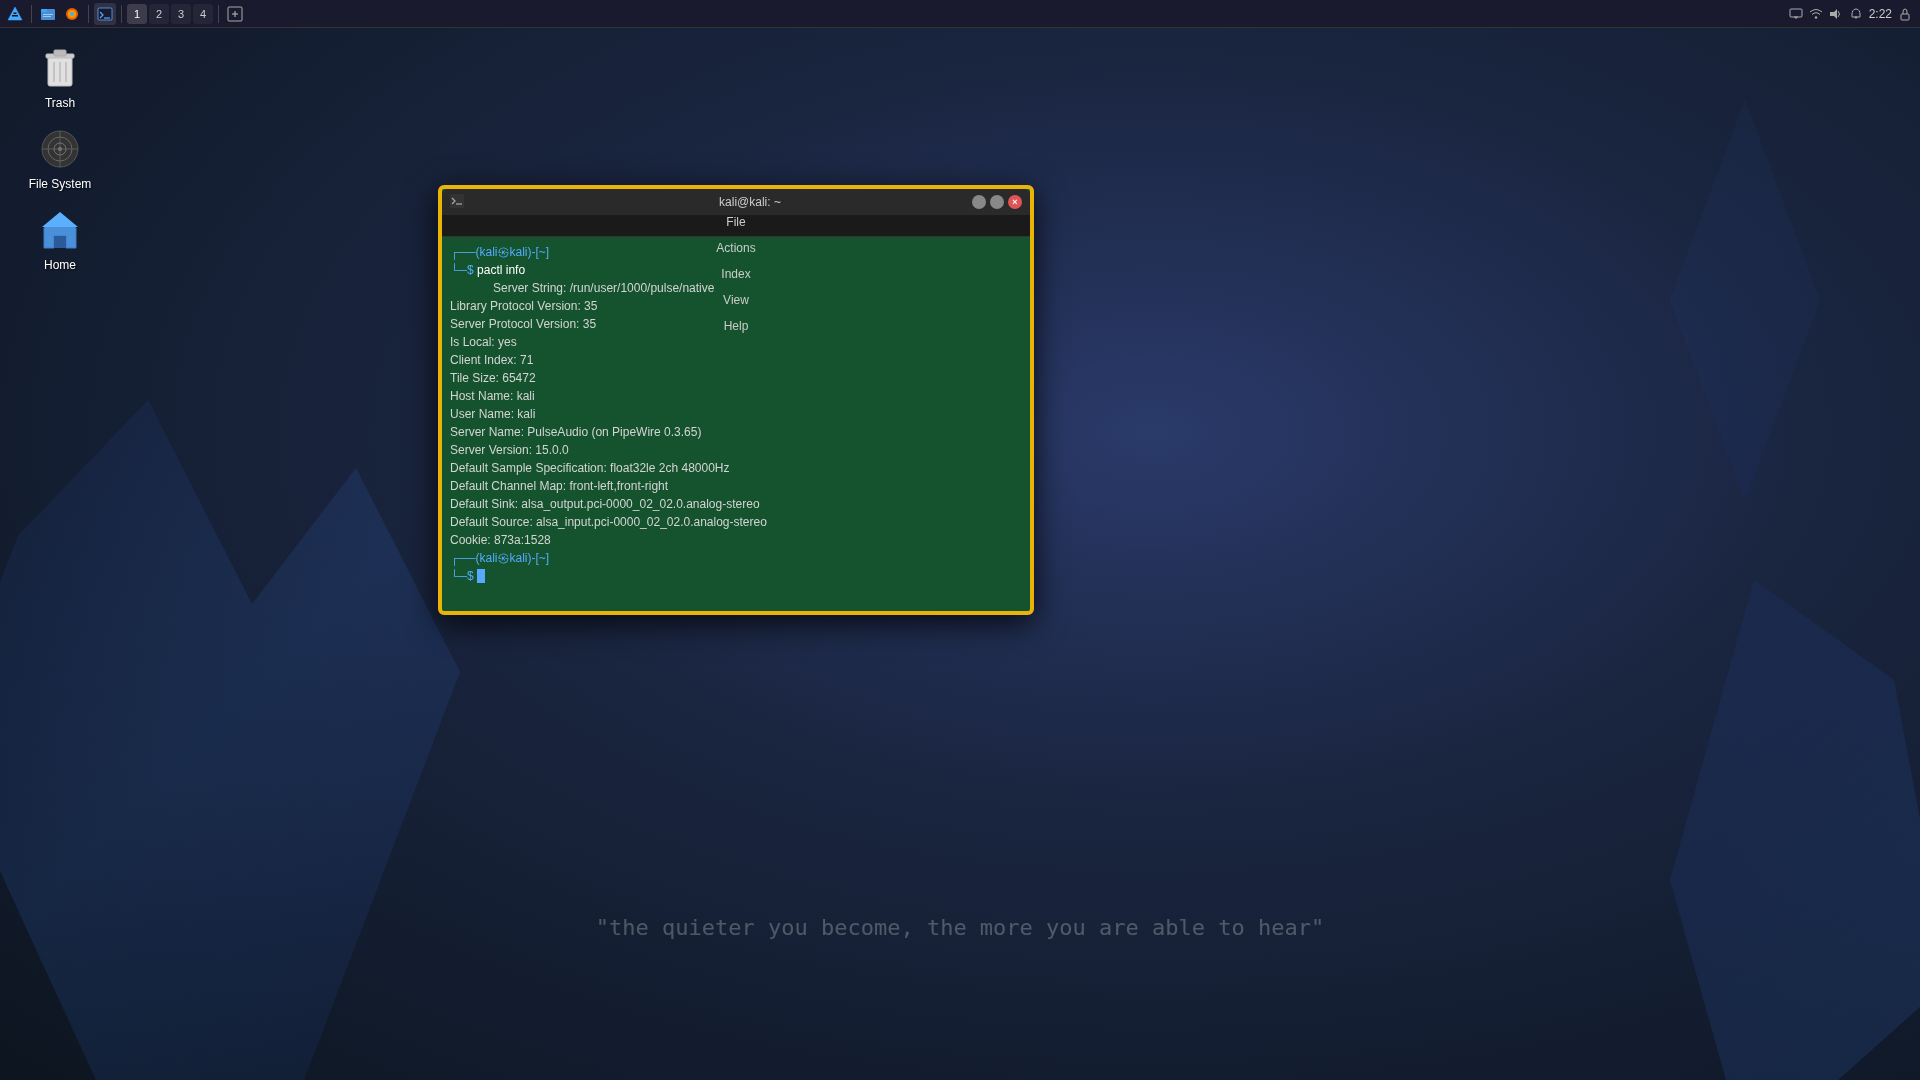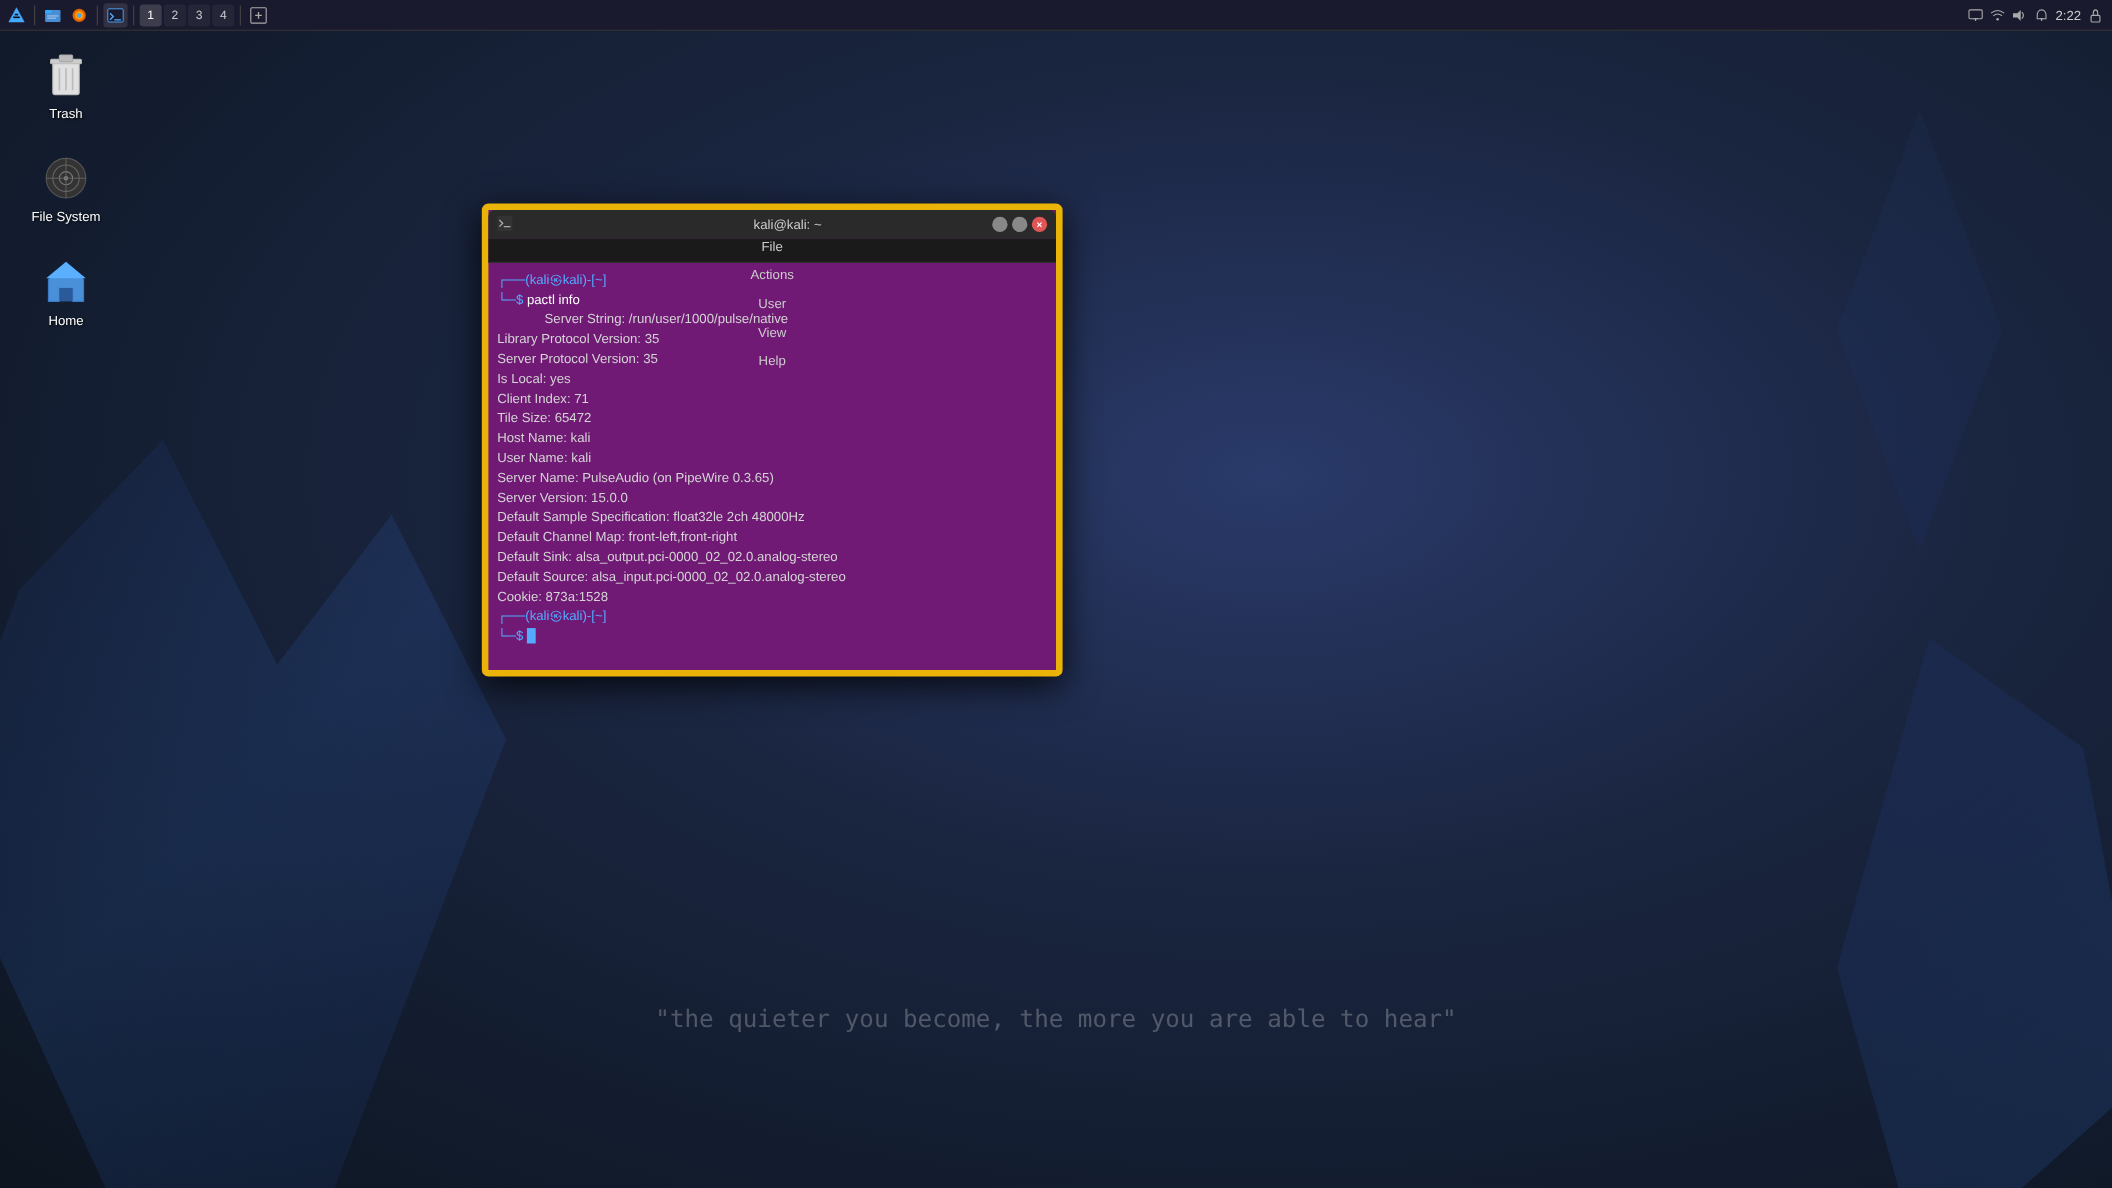--- a/index.html
+++ b/index.html
@@ -120,21 +120,21 @@
     }
 
     
     .desktop-icons {
       position: absolute;
       top: 40px;
       left: 20px;
       z-index: 5;
       display: flex;
       flex-direction: column;
-      gap: 20px;
+      gap: 7px;
     }
 
     .desktop-icon {
       display: flex;
       flex-direction: column;
       align-items: center;
       width: 80px;
       cursor: pointer;
       padding: 4px;
       border-radius: 4px;
@@ -154,24 +154,24 @@
       font-size: 12px;
       text-align: center;
       text-shadow: 1px 1px 2px rgba(0,0,0,0.8);
     }
 
     
     .terminal-window {
       position: absolute;
       top: 185px;
       left: 438px;
-      width: 528px;
+      width: 596px;
       height: 430px;
-      background: #701a75;
-      border: 6px solid #eab308;
+      background: #14532d;
+      border: 4px solid #eab308;
       border-radius: 6px;
       z-index: 50;
       display: flex;
       flex-direction: column;
       box-shadow: 0 8px 32px rgba(0,0,0,0.8);
     }
 
     .terminal-titlebar {
       height: 26px;
       background: #2a2a2a;
@@ -437,21 +437,21 @@
     <div class="terminal-btn-group">
       <button class="terminal-btn terminal-btn-min"></button>
       <button class="terminal-btn terminal-btn-max"></button>
       <button class="terminal-btn terminal-btn-close">×</button>
     </div>
   </div>
 
   <div class="terminal-menu">
     <span class="terminal-menu-item">File</span>
     <span class="terminal-menu-item">Actions</span>
-    <span class="terminal-menu-item">User</span>
+    <span class="terminal-menu-item">Index</span>
     <span class="terminal-menu-item">View</span>
     <span class="terminal-menu-item">Help</span>
   </div>
 
   <div class="terminal-body">
     <div>
       <span style="color:#5af;">┌──(kali㉿kali)-[~]</span>
     </div>
     <div>
       <span style="color:#5af;">└─</span><span style="color:#5af;">$ </span><span style="color:#fff;">pactl info</span>

